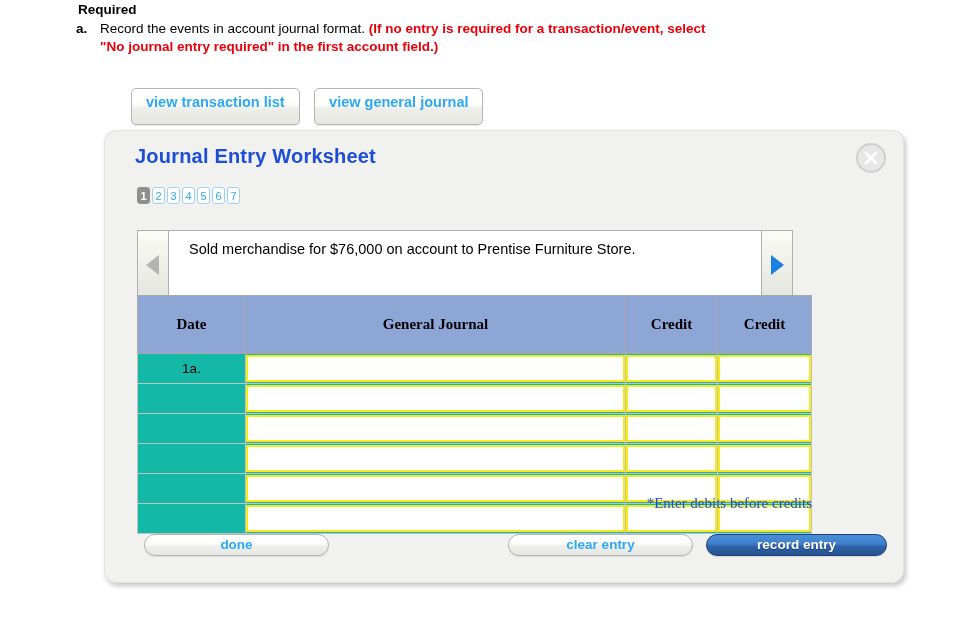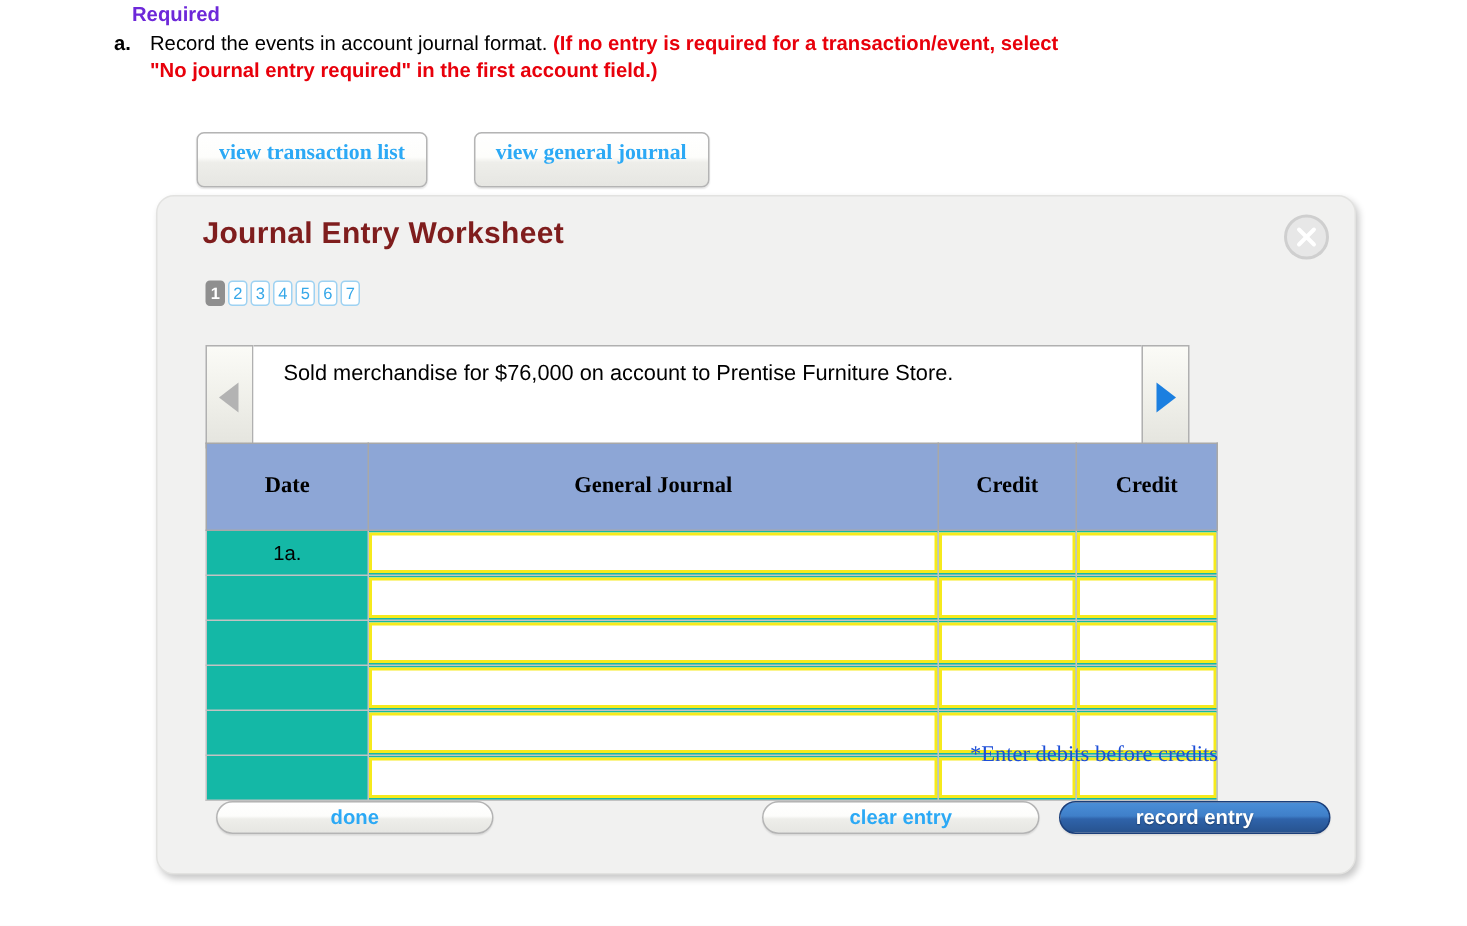--- a/index.html
+++ b/index.html
@@ -19,23 +19,23 @@
   
   .req-block {
     position: absolute;
     left: 76px;
     top: 2px;
     width: 800px;
   }
   .req-title {
     font-size: 13.5px;
     font-weight: bold;
-    color: #6d28d9;
+    color: #000000;
     line-height: 16px;
-    margin: 0 0 2px 12px;
+    margin: 0 0 2px 2px;
   }
   .req-item {
     position: relative;
     font-size: 13.5px;
     line-height: 18px;
     color: #000000;
     padding-left: 24px;
   }
   .req-letter {
     position: absolute;
@@ -66,22 +66,21 @@
     text-align: center;
     cursor: pointer;
     box-shadow: 0 1px 1px rgba(0,0,0,0.10);
     box-sizing: border-box;
     user-select: none;
   }
   .viewbtn {
     height: 37px;
     line-height: 27px;
     padding: 0 14px;
-    margin-right: 26px;
-    font-family: Liberation Serif, serif;
+    margin-right: 10px;
   }
 
   
   .panel {
     position: absolute;
     left: 104px;
     top: 130px;
     width: 800px;
     height: 453px;
     background: #f1f1f0;
@@ -89,21 +88,21 @@
     border-radius: 12px;
     box-shadow: 2px 3px 5px rgba(0,0,0,0.22);
     box-sizing: border-box;
   }
   .panel-title {
     position: absolute;
     left: 30px;
     top: 14px;
     font-size: 20px;
     font-weight: bold;
-    color: #7f1d1d;
+    color: #1d4ed8;
     letter-spacing: .2px;
   }
   .close-btn {
     position: absolute;
     right: 17px;
     top: 12px;
     width: 30px;
     height: 30px;
     border-radius: 50%;
     background: #e7e7e7;

